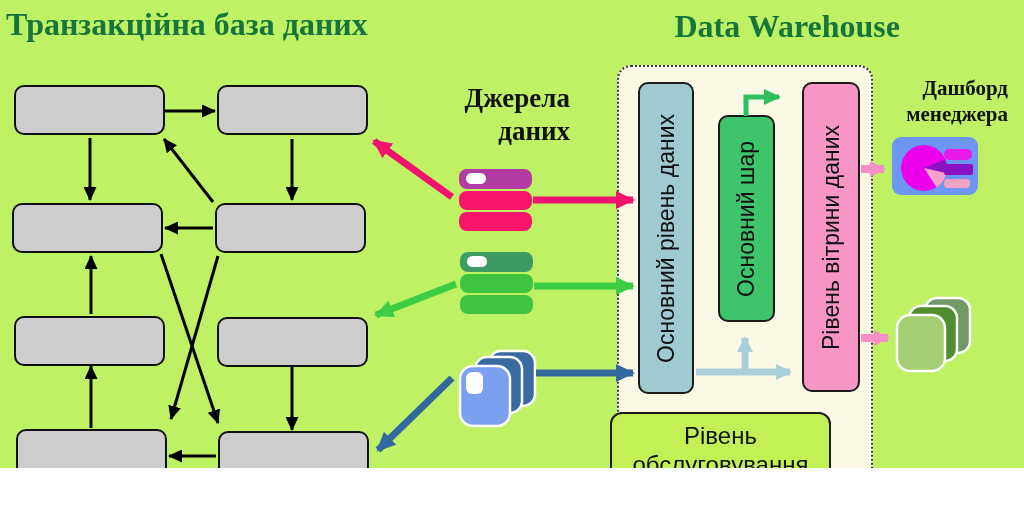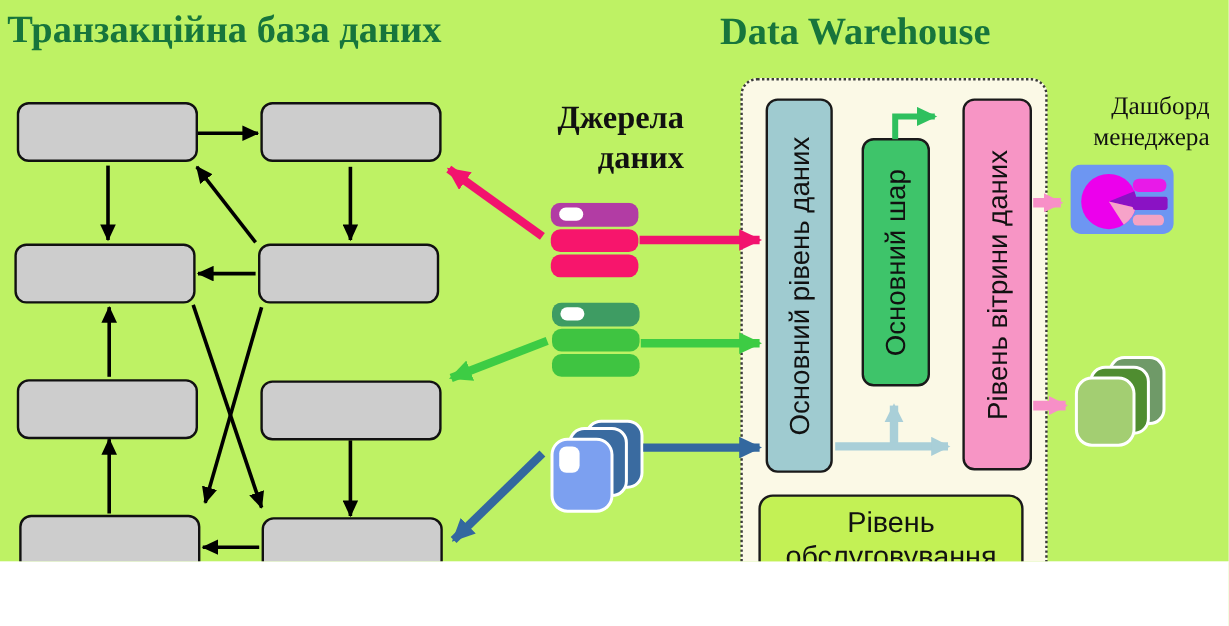--- a/index.html
+++ b/index.html
@@ -3,44 +3,44 @@
 <meta charset="utf-8">
 <style>
   html,body{margin:0;padding:0;background:#fff;}
   #stage{position:relative;width:1024px;height:468px;background:#bef264;overflow:hidden;
          font-family:"Liberation Serif",serif;}
   .abs{position:absolute;}
 
   
   .title{color:#17753C;font-weight:700;font-size:32px;letter-spacing:0px;white-space:nowrap;}
   #title-left{left:6px;top:6px;}
-  #title-right{left:600px;top:8px;width:300px;text-align:left;}
+  #title-right{left:600px;top:8px;width:300px;text-align:right;}
 
   
   .node{position:absolute;width:151px;height:50px;background:#CDCDCD;
         border:2.5px solid #111;border-radius:10px;box-sizing:border-box;}
 
   
   .lbl{color:#111;text-align:right;line-height:1.22;}
   #sources-label{left:424px;top:82px;width:146px;font-size:27px;font-weight:700;}
-  #dashboard-label{left:868px;top:76px;width:140px;font-size:21px;}
+  #dashboard-label{left:868px;top:76px;width:140px;font-size:21px;font-weight:bold;}
   #bi-label{left:885px;top:238px;width:100px;font-size:22px;}
 
   
   #dw-box{left:617px;top:65px;width:256px;height:442px;background:#FBF9E6;
           border:2px dotted #3a3a3a;border-radius:14px;box-sizing:border-box;}
 
   .bar{position:absolute;display:flex;align-items:center;justify-content:center;
        border:2.5px solid #1a1a1a;box-sizing:border-box;border-radius:10px;}
   .vlabel{writing-mode:vertical-rl;transform:rotate(180deg);white-space:nowrap;
           font-family:"Liberation Sans",sans-serif;font-size:23px;color:#111;}
   #bar-staging{left:638px;top:82px;width:56px;height:312px;background:#9FCBD0;}
   #bar-core{left:718px;top:115px;width:57px;height:207px;background:#3EC46A;}
   #bar-marts{left:802px;top:82px;width:58px;height:310px;background:#F795C5;}
-  #bar-service{left:632px;top:412px;width:221px;height:78px;background:#C3F155;
+  #bar-service{left:610px;top:412px;width:221px;height:78px;background:#C3F155;
                border-radius:12px;font-family:"Liberation Sans",sans-serif;
                font-size:24px;color:#111;text-align:center;line-height:1.2;}
 
   svg{position:absolute;left:0;top:0;pointer-events:none;}
   .icon{position:absolute;}
 </style>
 </head>
 <body>
 
 <div id="stage">

